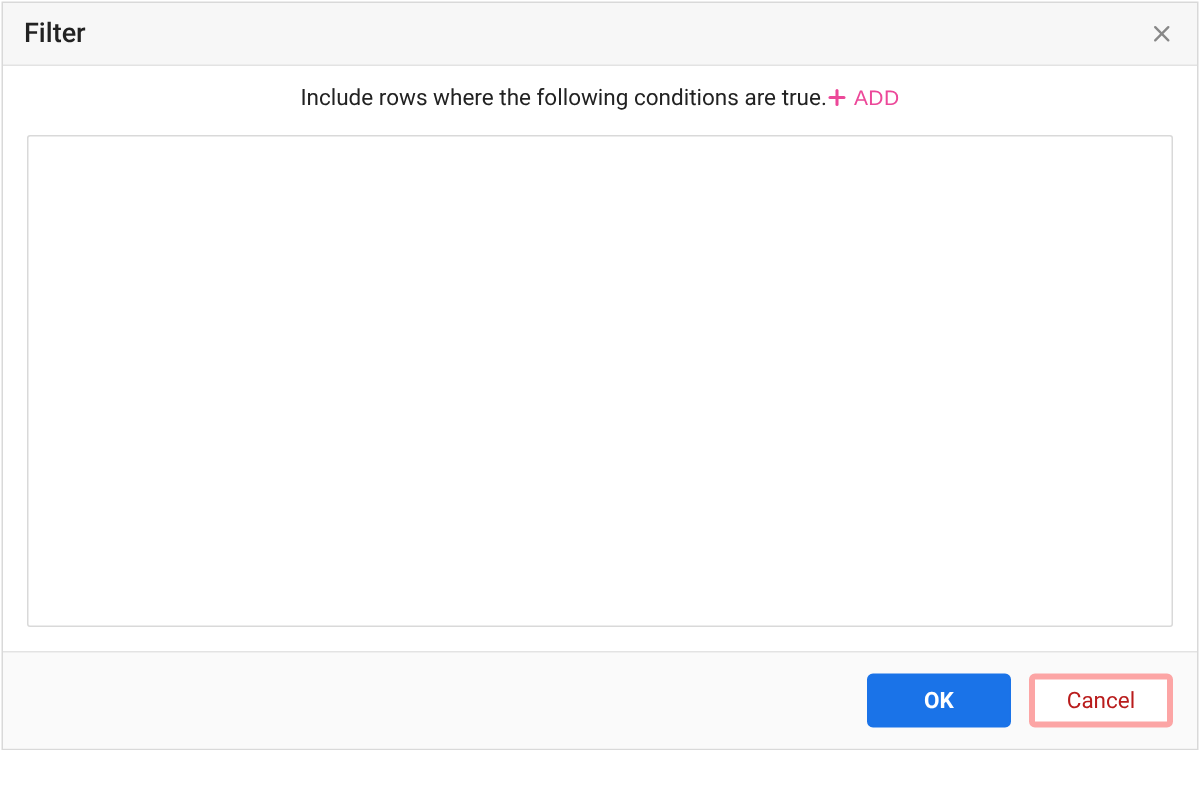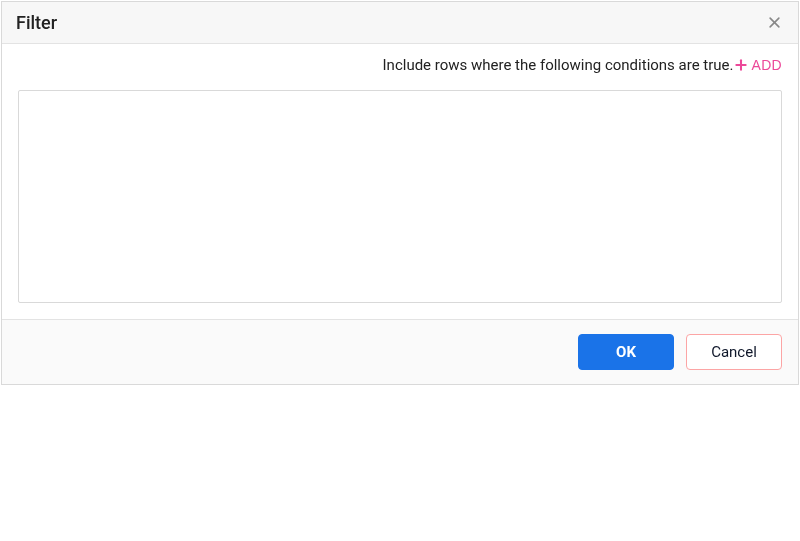--- a/index.html
+++ b/index.html
@@ -9,21 +9,21 @@
     }
     body {
       font-family: -apple-system, BlinkMacSystemFont, "Segoe UI", Roboto, Helvetica, Arial, sans-serif;
       background: #ffffff;
       width: 800px;
       height: 541px;
       overflow: hidden;
     }
     .dialog {
       width: 798px;
-      height: 384px;
+      height: 499px;
       margin: 1px;
       border: 1px solid #d9d9d9;
       display: flex;
       flex-direction: column;
       background: #ffffff;
     }
     .dialog-header {
       display: flex;
       align-items: center;
       justify-content: space-between;
@@ -52,21 +52,21 @@
     }
     .dialog-body {
       flex: 1;
       padding: 12px 16px 16px 16px;
       display: flex;
       flex-direction: column;
     }
     .body-top {
       display: flex;
       align-items: center;
-      justify-content: flex-end;
+      justify-content: center;
       margin-bottom: 16px;
     }
     .conditions-text {
       font-size: 15px;
       color: #222;
     }
     .add-btn {
       display: flex;
       align-items: center;
       gap: 4px;
@@ -108,22 +108,22 @@
       font-family: inherit;
     }
     .btn-primary {
       background: #1a73e8;
       color: #ffffff;
       border: 1px solid #1a73e8;
       font-weight: 700;
     }
     .btn-secondary {
       background: #ffffff;
-      color: #0f172a;
-      border: 1px solid #fca5a5;
+      color: #b91c1c;
+      border: 4px solid #fca5a5;
       font-weight: 400;
     }
   </style>
 </head>
 <body>
 
 <div class="dialog">
   <div class="dialog-header">
     <div class="dialog-title">Filter</div>
     <button class="close-btn">

